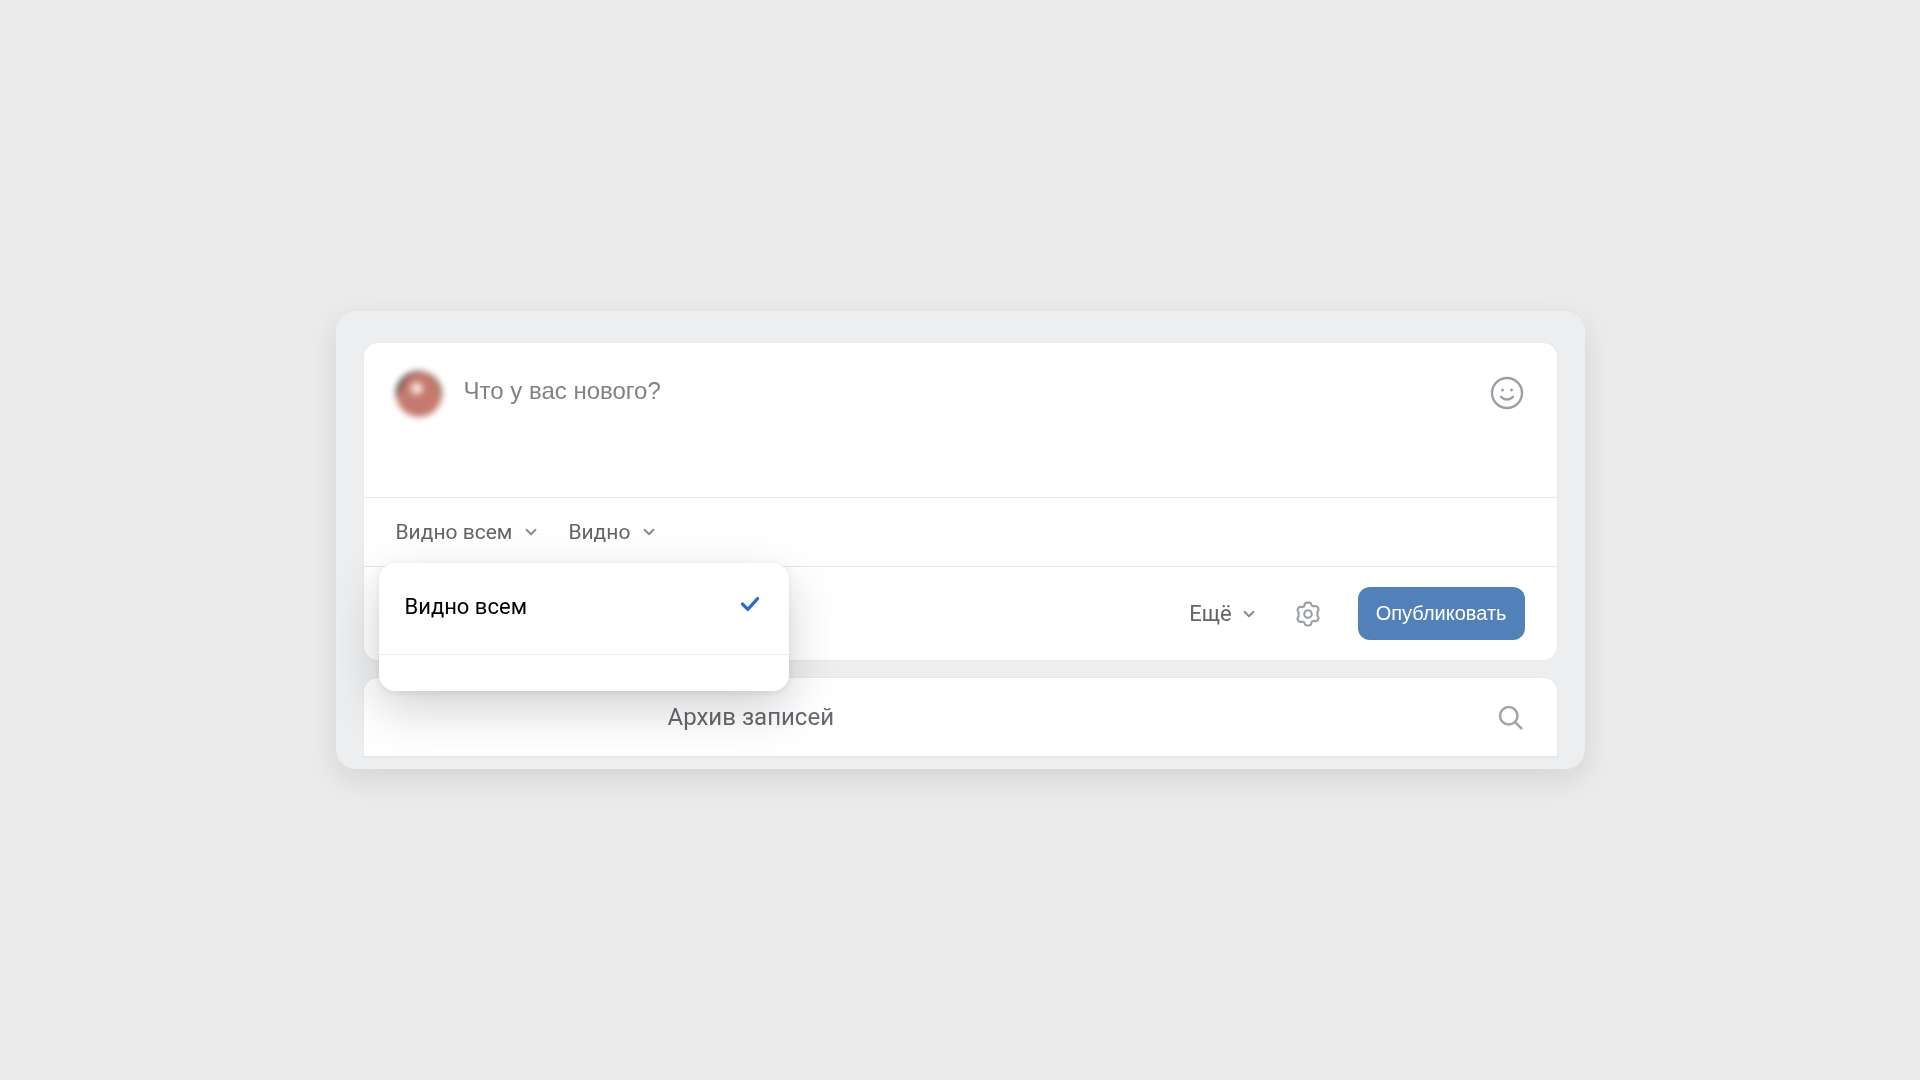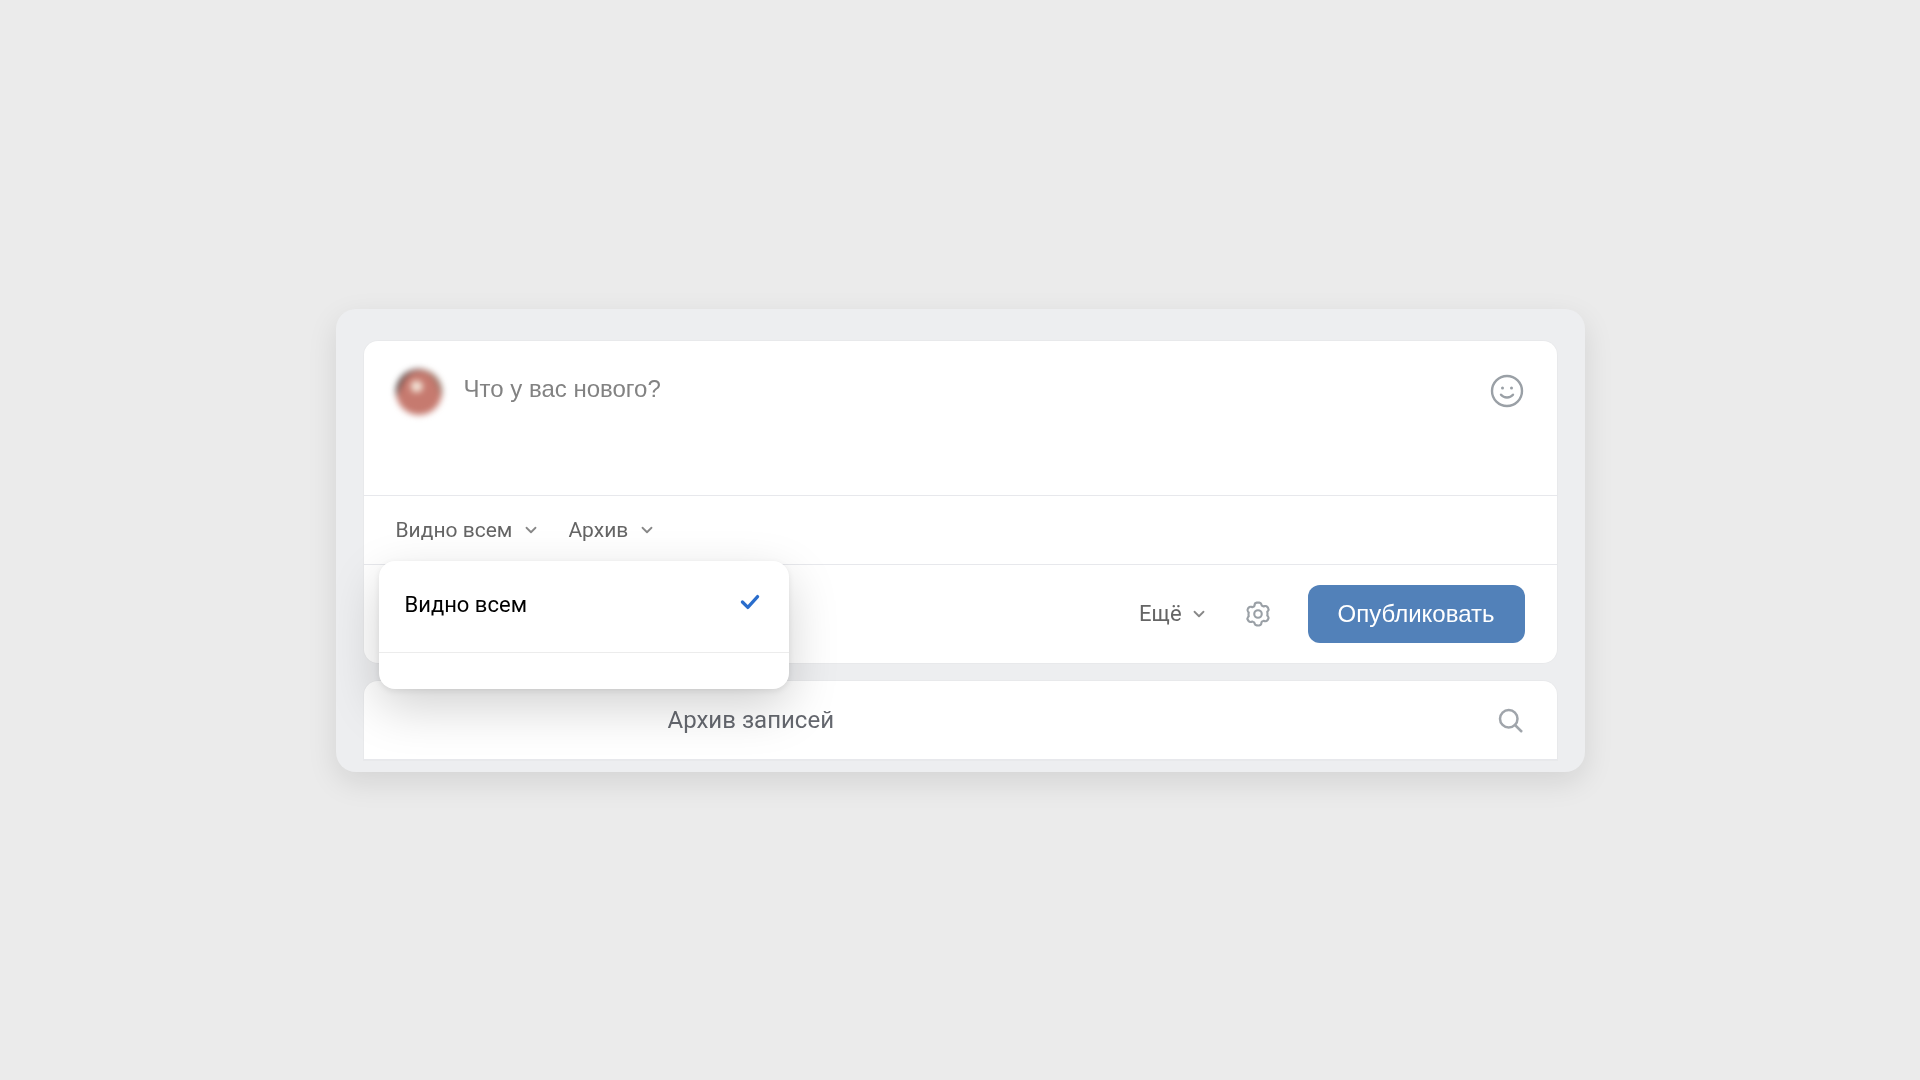--- a/index.html
+++ b/index.html
@@ -87,23 +87,23 @@
   .foot-spacer { flex:1; }
   .more-btn { display:inline-flex; align-items:center; gap:8px; color:#656565; font-size:22px; cursor:pointer; }
 
   .gear-btn { color:#9aa0a6; cursor:pointer; display:inline-flex; }
 
   .publish-btn {
     background:#5281b9;
     color:#ffffff;
     border:none;
     border-radius:12px;
-    font-size:24px;
+    font-size:20px;
     font-weight:500;
-    padding: 15px 30px;
+    padding: 15px 18px;
     cursor:pointer;
   }
 
   
   .dropdown {
     position: absolute;
     left: 15px;
     top: 220px;
     width: 410px;
     background:#fff;
@@ -160,21 +160,21 @@
     <div class="composer-spacer"></div>
 
     <div class="composer-options">
       <span class="opt">
         <span>Видно всем</span>
         <svg width="18" height="18" viewBox="0 0 24 24" fill="none" stroke="#888" stroke-width="2.4" stroke-linecap="round" stroke-linejoin="round">
             <polyline points="6 9 12 15 18 9"></polyline>
           </svg>
       </span>
       <span class="opt">
-        <span>Архив</span>
+        <span>Видно</span>
         <svg width="18" height="18" viewBox="0 0 24 24" fill="none" stroke="#888" stroke-width="2.4" stroke-linecap="round" stroke-linejoin="round">
             <polyline points="6 9 12 15 18 9"></polyline>
           </svg>
       </span>
     </div>
 
     <div class="composer-foot">
       <div class="foot-spacer"></div>
       <span class="more-btn">
         <span>Ещё</span>

